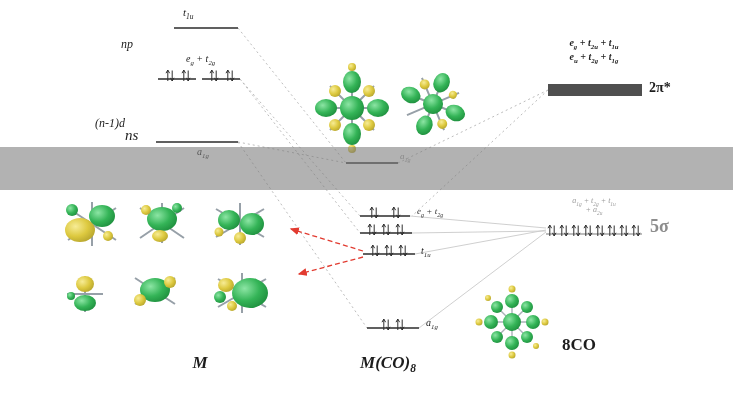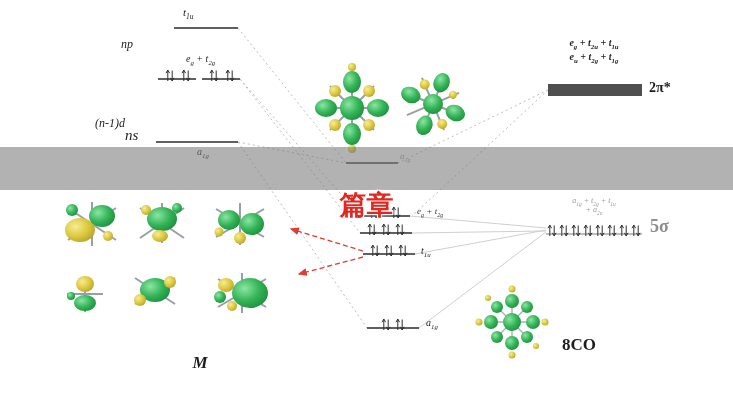--- a/index.html
+++ b/index.html
@@ -216,18 +216,18 @@
 
   <div class="lbl sym bold ctr" style="left:546px;top:38px;width:96px;font-size:10px;"><span>e</span><sub>g</sub><span> + </span><span>t</span><sub>2u</sub><span> + </span><span>t</span><sub>1u</sub></div>
   <div class="lbl sym bold ctr" style="left:546px;top:52px;width:96px;font-size:10px;"><span>e</span><sub>u</sub><span> + </span><span>t</span><sub>2g</sub><span> + </span><span>t</span><sub>1g</sub></div>
   <div class="lbl bold" style="left:649px;top:81px;font-size:14px;">2π*</div>
 
   <div class="lbl sym faint ctr" style="left:549px;top:197px;width:90px;font-size:8px;"><span>a</span><sub>1g</sub><span> + </span><span>t</span><sub>2g</sub><span> + </span><span>t</span><sub>1u</sub></div>
   <div class="lbl sym faint ctr" style="left:549px;top:206px;width:90px;font-size:8px;"><span>+ </span><span>a</span><sub>2u</sub></div>
   <div class="lbl bold gray" style="left:650px;top:217px;font-size:18px;">5σ</div>
 
   <div class="lbl sym bold ctr" style="left:178px;top:354px;width:44px;font-size:17px;">M</div>
+  <div class="lbl sym bold ctr" style="left:348px;top:354px;width:80px;font-size:17px;"><span>M(CO)</span><sub>8</sub></div>
   <div class="lbl bold ctr" style="left:552px;top:336px;width:54px;font-size:17px;">8CO</div>
 
   <div class="banner"></div>
-  <div class="otitle l2">篇章</div>
 
 </div>
 
 </body></html>

